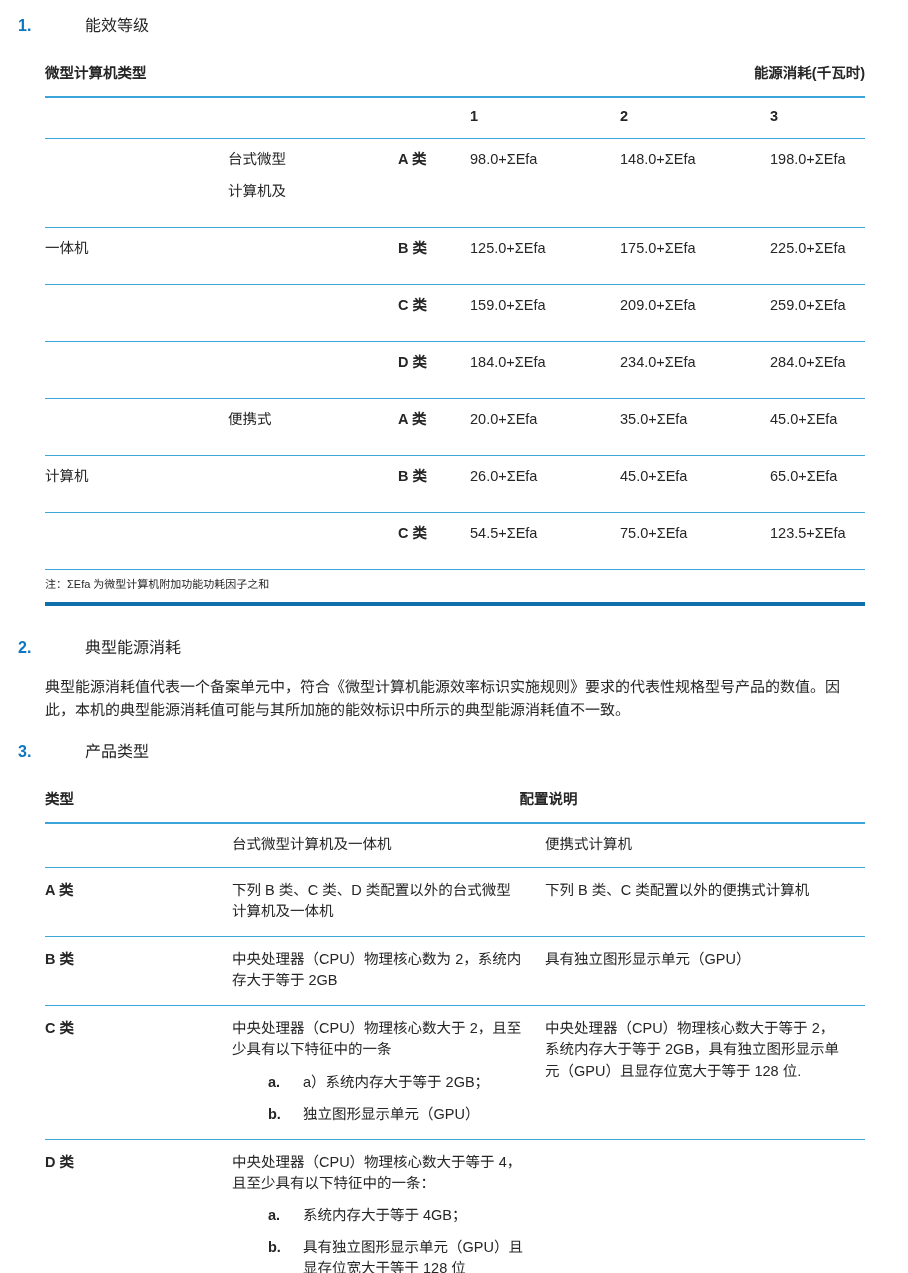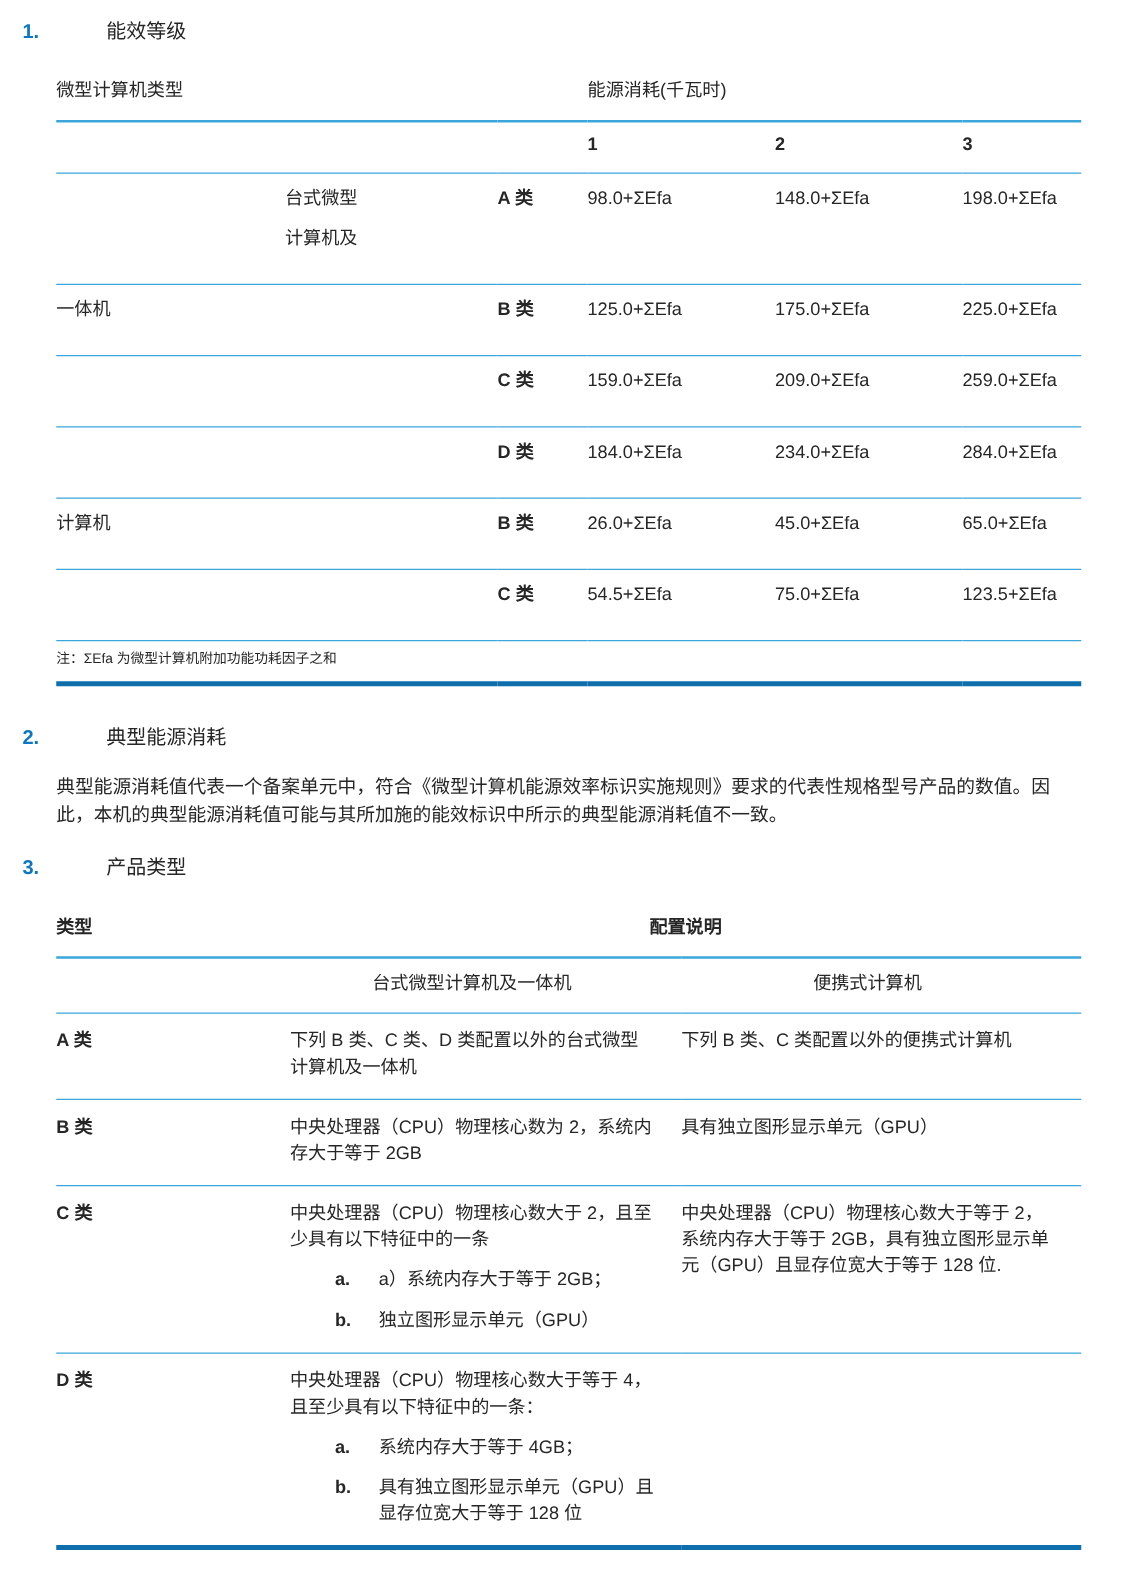--- a/index.html
+++ b/index.html
@@ -29,33 +29,33 @@
   .sec-num{flex:none;width:27px;font-weight:700;color:var(--accent);}
   .sec-title{color:var(--text);margin-left:40px;}
 
   .body-text{margin:0 0 18px 45px;width:820px;}
 
   
   table{border-collapse:collapse;table-layout:fixed;width:820px;margin-left:45px;font-size:14.5px;line-height:1.45;}
   th,td{vertical-align:top;text-align:left;font-weight:400;}
 
   
-  .t1 thead tr.hdr th{border-bottom:2px solid var(--rule);padding:9px 0 12px;font-weight:400;}
-  .t1 .th-center{text-align:left;}
+  .t1 thead tr.hdr th{border-bottom:2px solid var(--rule);padding:9px 0 12px;font-weight:700;}
+  .t1 .th-center{text-align:right;}
   .t1 thead tr.subhdr td{border-bottom:1px solid var(--rule);padding:8px 0 10px;font-weight:700;}
   .t1 tbody td{border-bottom:1px solid var(--rule);padding:10px 8px 25px 0;}
   .t1 td.cls{font-weight:700;}
   .t1 .c2b:empty{display:none;}
   .t1 .c2b{margin-top:11px;}
   .t1 tr.note-row td{border-bottom:4px solid var(--rule-dark);padding:7px 0 9px;font-size:11px;}
 
   
   .t2 thead tr.hdr th{border-bottom:2px solid var(--rule);padding:9px 0 12px;font-weight:700;}
   .t2 .th-center{text-align:center;}
-  .t2 thead tr.subhdr td{border-bottom:1px solid var(--rule);padding:10px 22px 12px 0;text-align:center;}
+  .t2 thead tr.subhdr td{border-bottom:1px solid var(--rule);padding:10px 22px 12px 0;}
   .t2 tbody td{border-bottom:1px solid var(--rule);padding:12px 22px 14px 0;}
   .t2 tbody tr:last-child td{border-bottom:4px solid var(--rule-dark);}
   .t2 td.cls{font-weight:700;}
   .cell-intro{margin:0;}
   .li{display:flex;margin:11px 0 0 36px;}
   .li-marker{flex:none;width:35px;font-weight:700;}
   .li-text{flex:1;}
 </style>
 </head>
 <body>
@@ -124,20 +124,30 @@
         <td></td>
         <td>
             <div></div>
           </td>
         <td class="cls">D 类</td>
         <td>184.0+ΣEfa</td>
         <td>234.0+ΣEfa</td>
         <td>284.0+ΣEfa</td>
       </tr>
       <tr>
+        <td></td>
+        <td>
+            <div>便携式</div>
+          </td>
+        <td class="cls">A 类</td>
+        <td>20.0+ΣEfa</td>
+        <td>35.0+ΣEfa</td>
+        <td>45.0+ΣEfa</td>
+      </tr>
+      <tr>
         <td>计算机</td>
         <td>
             <div></div>
           </td>
         <td class="cls">B 类</td>
         <td>26.0+ΣEfa</td>
         <td>45.0+ΣEfa</td>
         <td>65.0+ΣEfa</td>
       </tr>
       <tr>

